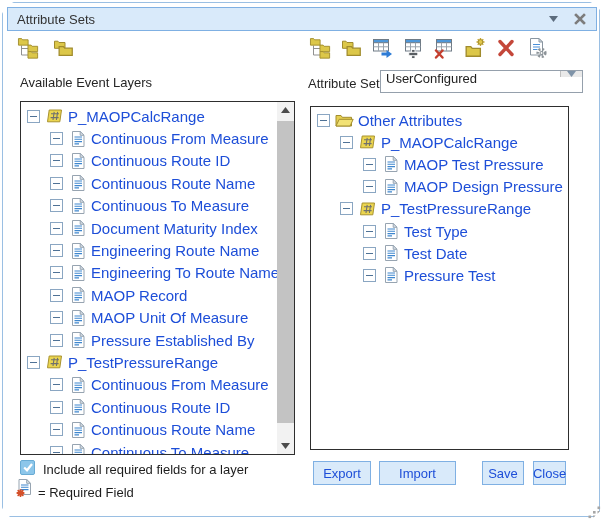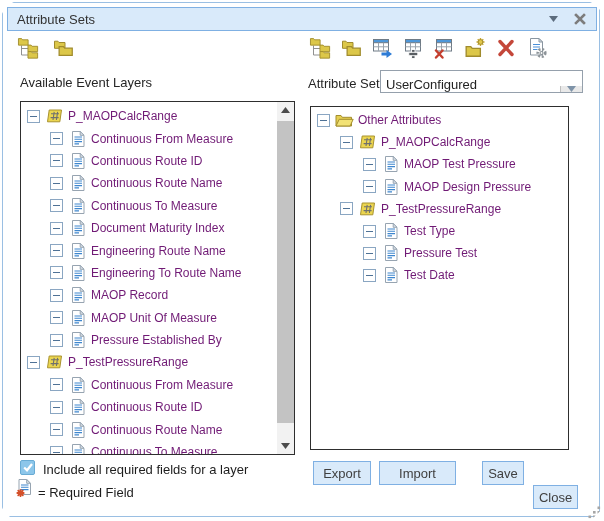--- a/index.html
+++ b/index.html
@@ -17,31 +17,31 @@
   .toolbar{position:absolute;top:38px;display:flex;align-items:center;}
   #toolbar-left{left:16px;gap:11px;}
   #toolbar-right{left:308px;gap:7px;}
   .tool{width:24px;height:24px;display:flex;align-items:center;justify-content:center;}
 
   .section-label{position:absolute;font-size:13px;color:#262626;white-space:nowrap;}
   #available-label{left:20px;top:75px;}
   #attrset-label{left:308px;top:76px;}
 
   .combo{position:absolute;left:380px;top:70px;width:203px;height:23px;box-sizing:border-box;
-         border:1px solid #95a0ac;background:#fff;display:flex;align-items:flex-end;}
+         border:1px solid #95a0ac;background:#fff;display:flex;align-items:flex-start;}
   .combo-value{flex:1;font-size:13px;color:#222;display:flex;align-items:center;padding-left:5px;overflow:hidden;}
   .combo-btn{width:21px;background:#e9e9e9;border-left:1px solid #bfbfbf;display:flex;align-items:center;justify-content:center;}
 
   .panel{position:absolute;background:#fff;border:1px solid #2e2e2e;box-sizing:border-box;}
   #left-panel{left:20px;top:101px;width:275px;height:354px;}
   #right-panel{left:310px;top:106px;width:259px;height:344px;}
   .tree{position:absolute;top:0;left:0;right:0;bottom:0;overflow:hidden;}
   #left-panel .tree{right:17px;padding-top:3px;}
   #right-panel .tree{padding-top:2px;}
-  .trow{display:flex;align-items:center;font-size:12px;color:#701a75;white-space:nowrap;}
+  .trow{display:flex;align-items:center;font-size:15px;color:#1d4ed8;white-space:nowrap;}
   #left-panel .trow{height:22.4px;}
   #right-panel .trow{height:22.2px;}
   .lvl0{padding-left:6px;}.lvl1{padding-left:29px;}.lvl2{padding-left:52px;}
   .expander{width:13px;height:13px;box-sizing:border-box;border:1px solid #8aa6c2;background:#fff;
             display:flex;align-items:center;justify-content:center;flex:none;margin-right:5px;}
   .expander::after{content:"";width:7px;height:1px;background:#4f7296;}
   .ticon{width:19px;display:flex;align-items:center;justify-content:center;flex:none;margin-right:4px;}
 
   .sb{position:absolute;top:0;right:0;width:17px;height:100%;background:#f2f2f2;}
   .sb-btn{position:absolute;left:0;width:17px;height:16px;display:flex;align-items:center;justify-content:center;}
@@ -51,26 +51,26 @@
   .checkbox{position:absolute;left:20px;top:460px;width:15px;height:15px;box-sizing:border-box;
             background:#fff;border:1px solid #9b9b9b;border-radius:2px;display:flex;align-items:center;justify-content:center;}
   .checkbox.checked{background:#8cc6ea;border-color:#68abd4;}
   .checkbox .check{display:none;}
   .checkbox.checked .check{display:block;}
   #include-label{left:43px;top:462px;color:#1d1d1d;}
   #req-icon{position:absolute;left:16px;top:479px;}
   #req-label{left:38px;top:485px;color:#1d1d1d;}
 
   .btn{position:absolute;top:461px;height:24px;box-sizing:border-box;background:#d9eafa;border:1px solid #7fb0e3;
-       font-family:"Liberation Sans",sans-serif;font-size:13px;color:#404040;
+       font-family:"Liberation Sans",sans-serif;font-size:13px;color:#1d4ed8;
        display:flex;align-items:center;justify-content:center;padding:0;}
   #btn-export{left:313px;width:58px;}
   #btn-import{left:379px;width:77px;}
   #btn-save{left:482px;width:42px;}
-  #btn-close{left:533px;width:45px;margin-top:24px;}
+  #btn-close{left:533px;width:33px;}
 
   .grip{position:absolute;right:3px;bottom:3px;width:13px;height:13px;}
 </style>
 </head>
 <body>
 
 <div class="stage">
   <div class="frame"></div>
 
   <div class="titlebar">
@@ -470,32 +470,32 @@
         </div>
         <div class="trow lvl2">
           <span class="expander"></span>
           <span class="ticon">
             <svg width="14" height="16" viewBox="0 0 14 16">
               <path d="M1.5 0.5 H9.2 L13 4.3 V15.5 H1.5 z" fill="#fff" stroke="#97a4b1"></path>
               <path d="M9.2 0.5 L13 4.3 H9.2 z" fill="#dbe2e9" stroke="#97a4b1"></path>
               <path d="M3.5 6 H11 M3.5 8.3 H11 M3.5 10.6 H11 M3.5 12.9 H8" stroke="#3E86CE" stroke-width="1.1" fill="none"></path>
             </svg>
           </span>
+          <span class="tlabel">Test Date</span>
+        </div>
+        <div class="trow lvl2">
+          <span class="expander"></span>
+          <span class="ticon">
+            <svg width="14" height="16" viewBox="0 0 14 16">
+              <path d="M1.5 0.5 H9.2 L13 4.3 V15.5 H1.5 z" fill="#fff" stroke="#97a4b1"></path>
+              <path d="M9.2 0.5 L13 4.3 H9.2 z" fill="#dbe2e9" stroke="#97a4b1"></path>
+              <path d="M3.5 6 H11 M3.5 8.3 H11 M3.5 10.6 H11 M3.5 12.9 H8" stroke="#3E86CE" stroke-width="1.1" fill="none"></path>
+            </svg>
+          </span>
           <span class="tlabel">Pressure Test</span>
-        </div>
-        <div class="trow lvl2">
-          <span class="expander"></span>
-          <span class="ticon">
-            <svg width="14" height="16" viewBox="0 0 14 16">
-              <path d="M1.5 0.5 H9.2 L13 4.3 V15.5 H1.5 z" fill="#fff" stroke="#97a4b1"></path>
-              <path d="M9.2 0.5 L13 4.3 H9.2 z" fill="#dbe2e9" stroke="#97a4b1"></path>
-              <path d="M3.5 6 H11 M3.5 8.3 H11 M3.5 10.6 H11 M3.5 12.9 H8" stroke="#3E86CE" stroke-width="1.1" fill="none"></path>
-            </svg>
-          </span>
-          <span class="tlabel">Test Date</span>
         </div>
       </div>
   </div>
 
   <span class="checkbox checked" id="include-checkbox">
     <span class="check">
       <svg width="12" height="12" viewBox="0 0 12 12">
           <path d="M2.2 6.5 L5 9.3 L10 3" stroke="#fff" stroke-width="2.2" fill="none"></path>
         </svg>
     </span>

